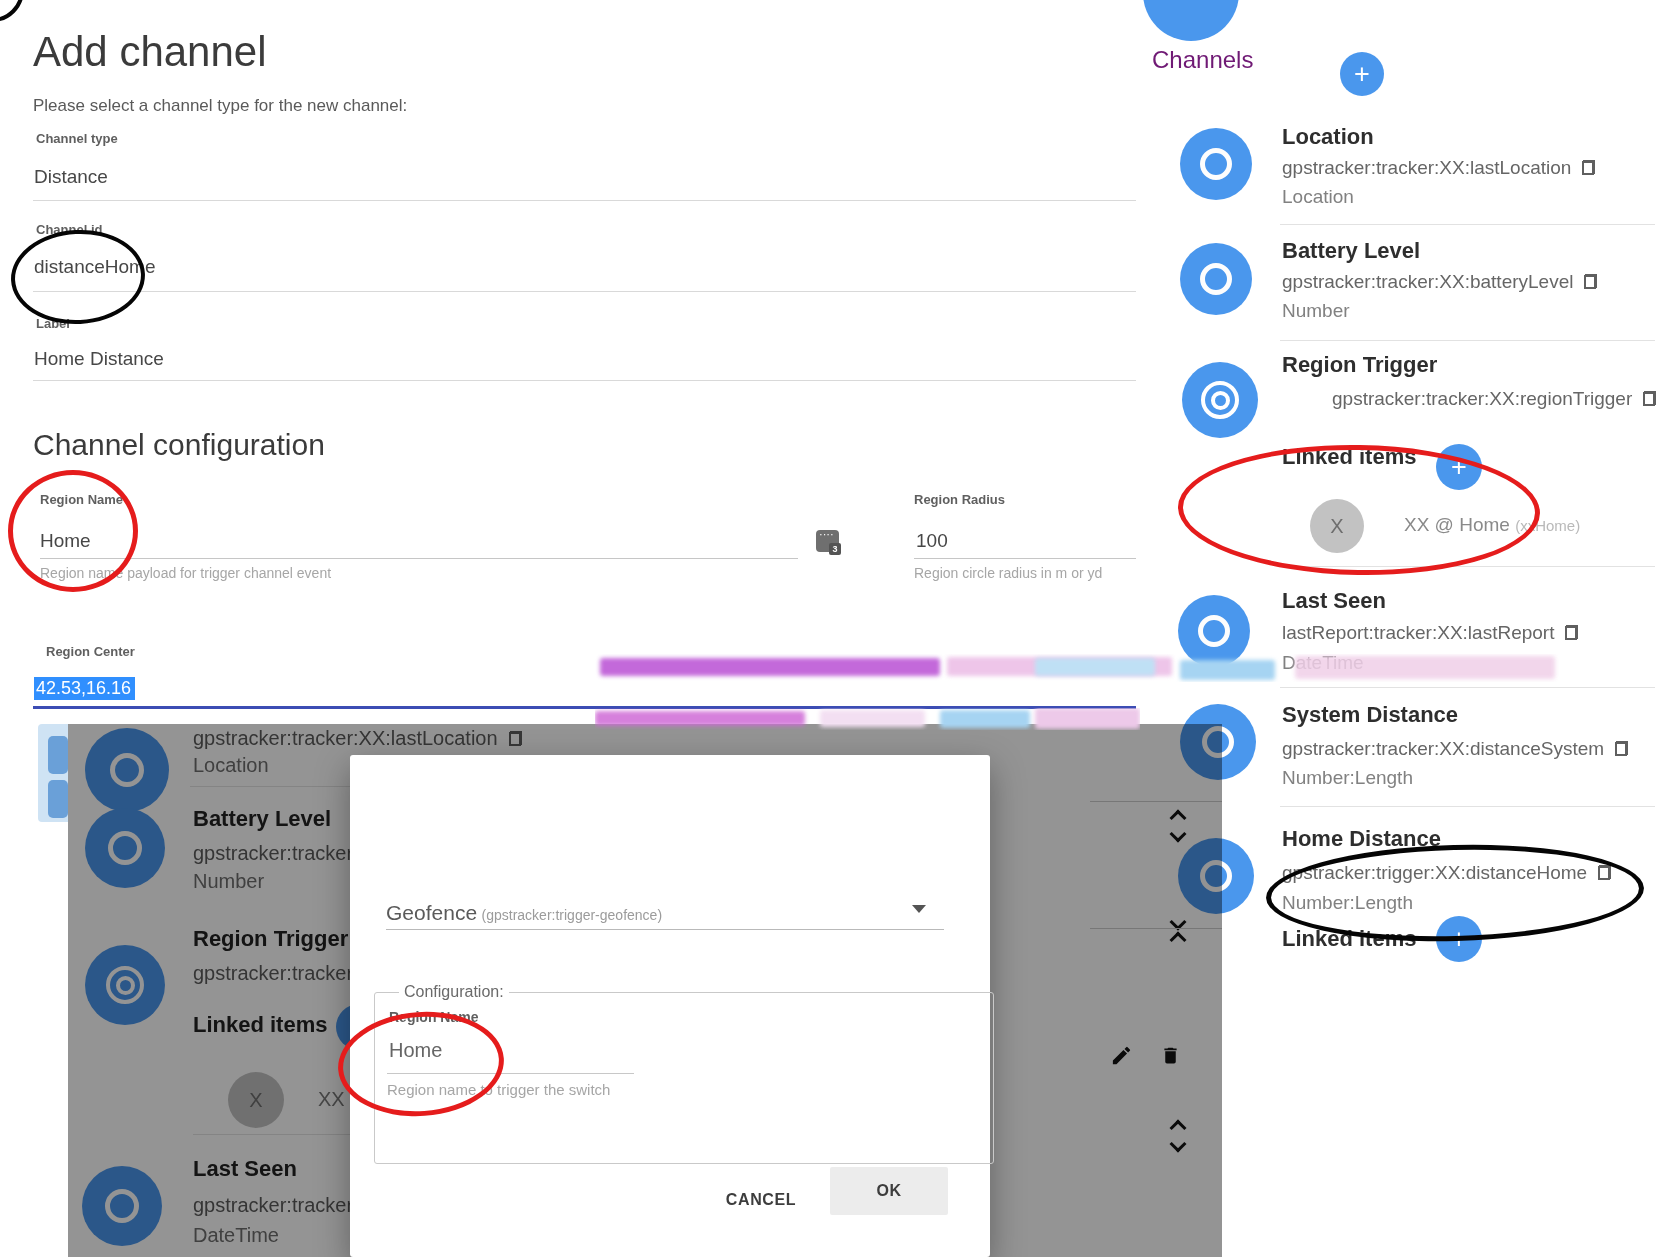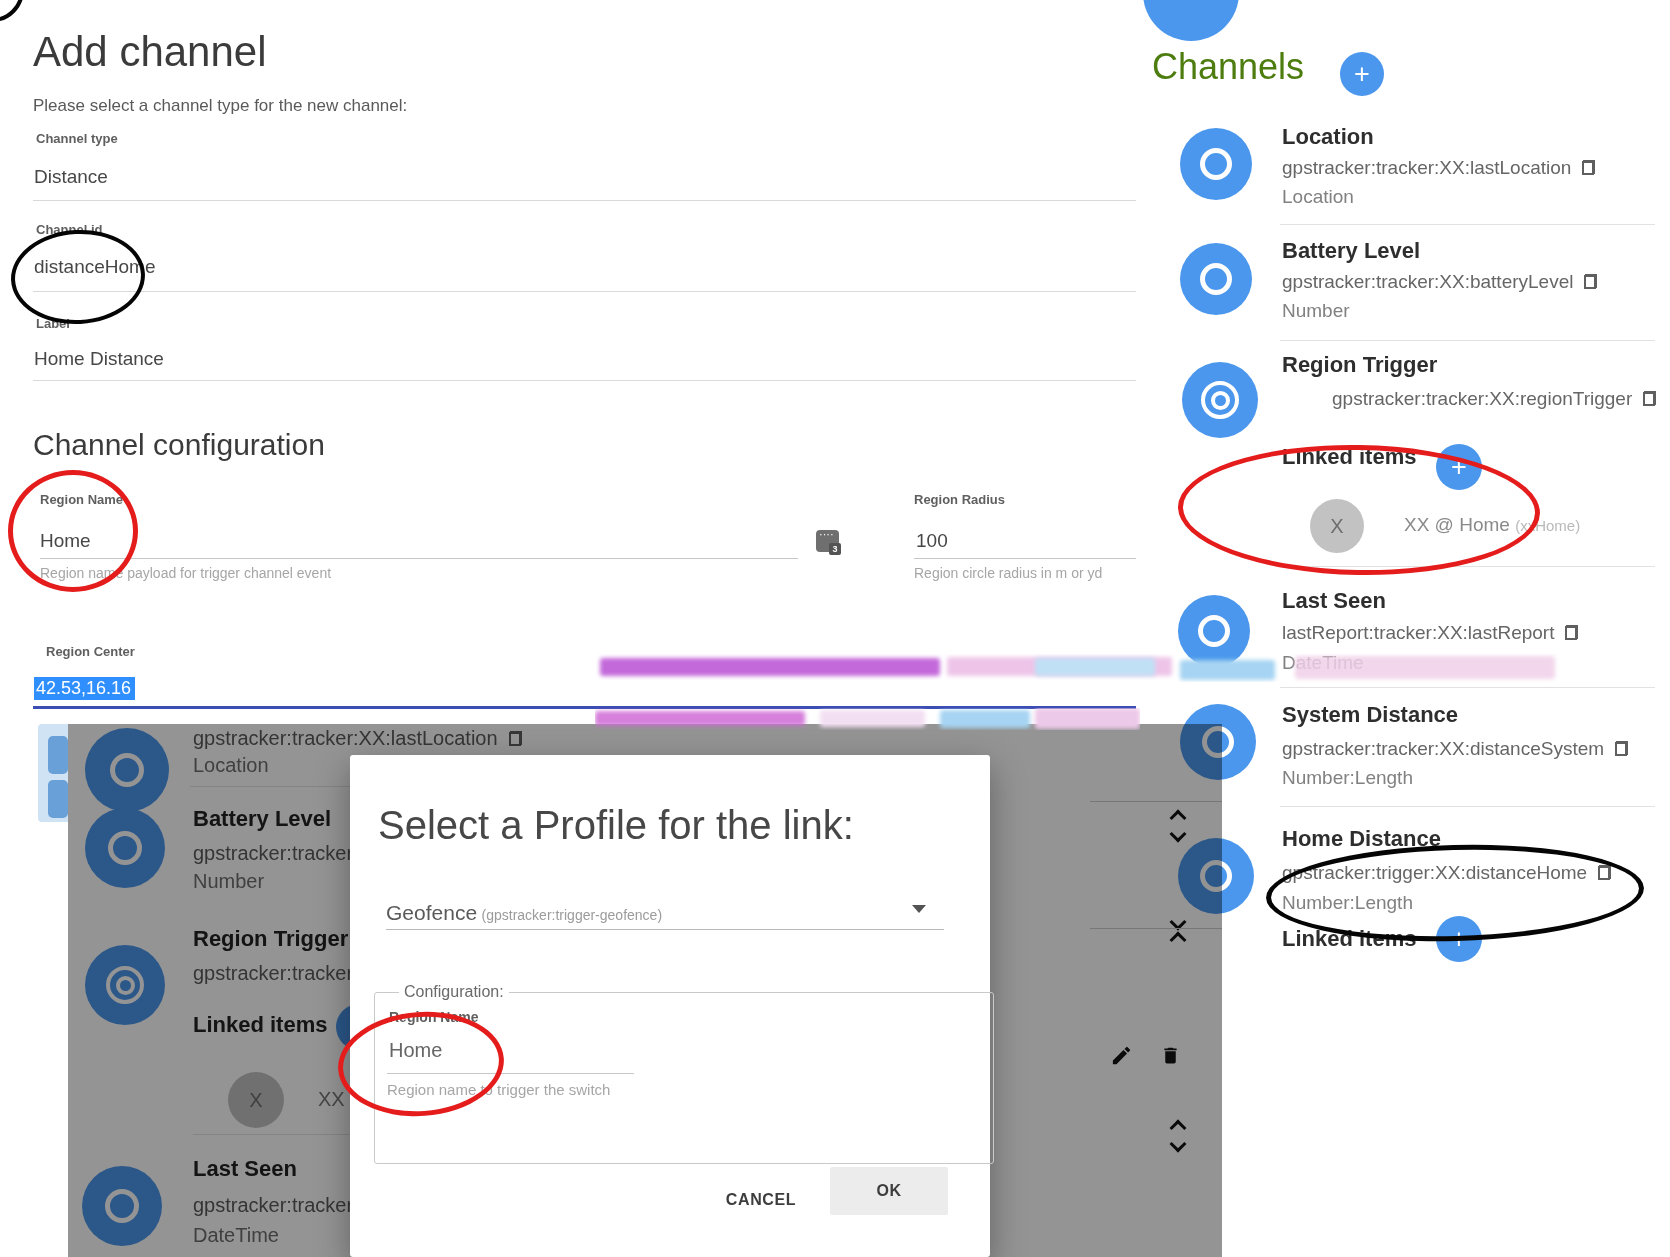--- a/index.html
+++ b/index.html
@@ -29,21 +29,21 @@
   .avatar{position:absolute;border-radius:50%;background:#c2c2c2;color:#6e6e6e;
           display:flex;align-items:center;justify-content:center;font-size:20px;}
   .copy{position:relative;display:inline-block;width:13px;height:15px;margin-left:11px;top:1px;}
   .copy::after{content:"";position:absolute;right:0;top:0;width:8px;height:10px;border:2px solid #5f5f5f;}
   .copy::before{content:"";position:absolute;left:0;bottom:0;width:8px;height:10px;border:2px solid #5f5f5f;background:#fff;z-index:1;}
   .caret-down{position:absolute;width:0;height:0;border-left:7px solid transparent;
               border-right:7px solid transparent;border-top:8px solid #545454;}
   .chev{position:absolute;width:9px;height:9px;border:solid #141414;border-width:3px 3px 0 0;}
   .chev.up{transform:rotate(-45deg);} .chev.down{transform:rotate(135deg);}
   
-  .sb-heading{font-size:36px;font-weight:400;color:#4d7c0f;}
+  .sb-heading{font-size:24px;font-weight:400;color:#701a75;}
   .sb-title{font-size:22px;font-weight:700;color:#2e2e2e;}
   .sb-uid{font-size:19px;color:#666;}
   .sb-type{font-size:19px;color:#818181;}
   .linked-label{font-size:22px;font-weight:700;color:#2e2e2e;}
   .linked-text{font-size:19px;color:#8a8a8a;}
   .linked-suffix{font-size:15px;color:#b9b9b9;}
   
   .bg-title{font-size:22px;font-weight:700;color:#242424;}
   .bg-sub{font-size:20px;color:#5c5c5c;}
   .backdrop{position:absolute;left:68px;top:724px;width:1154px;height:533px;
@@ -248,21 +248,20 @@
   <div class="blob" style="left:345px;top:2px;width:90px;height:18px;background:#a6d4f2;"></div>
   <div class="blob" style="left:440px;top:0;width:105px;height:21px;background:#edc9e9;"></div>
 </div>
 
 <div class="fragment-panel">
   <div class="frag-tile" style="left:10px;top:12px;width:20px;height:38px;"></div>
   <div class="frag-tile" style="left:10px;top:56px;width:20px;height:38px;"></div>
 </div>
 
 <div class="modal">
-  <div class="t modal-heading" style="left:28px;top:48px;">Select a Profile for the link:</div>
 
   <div class="t" style="left:36px;top:146px;">
     <span class="profile-val">Geofence</span>
     <span class="profile-hint">(gpstracker:trigger-geofence)</span>
   </div>
   <span class="caret-down" style="left:912px;top:905px;position:fixed;"></span>
   <div class="hr" style="left:36px;top:174px;width:558px;background:#b9b9b9;"></div>
 
   <fieldset class="fieldset">
     <legend>Configuration:</legend>

